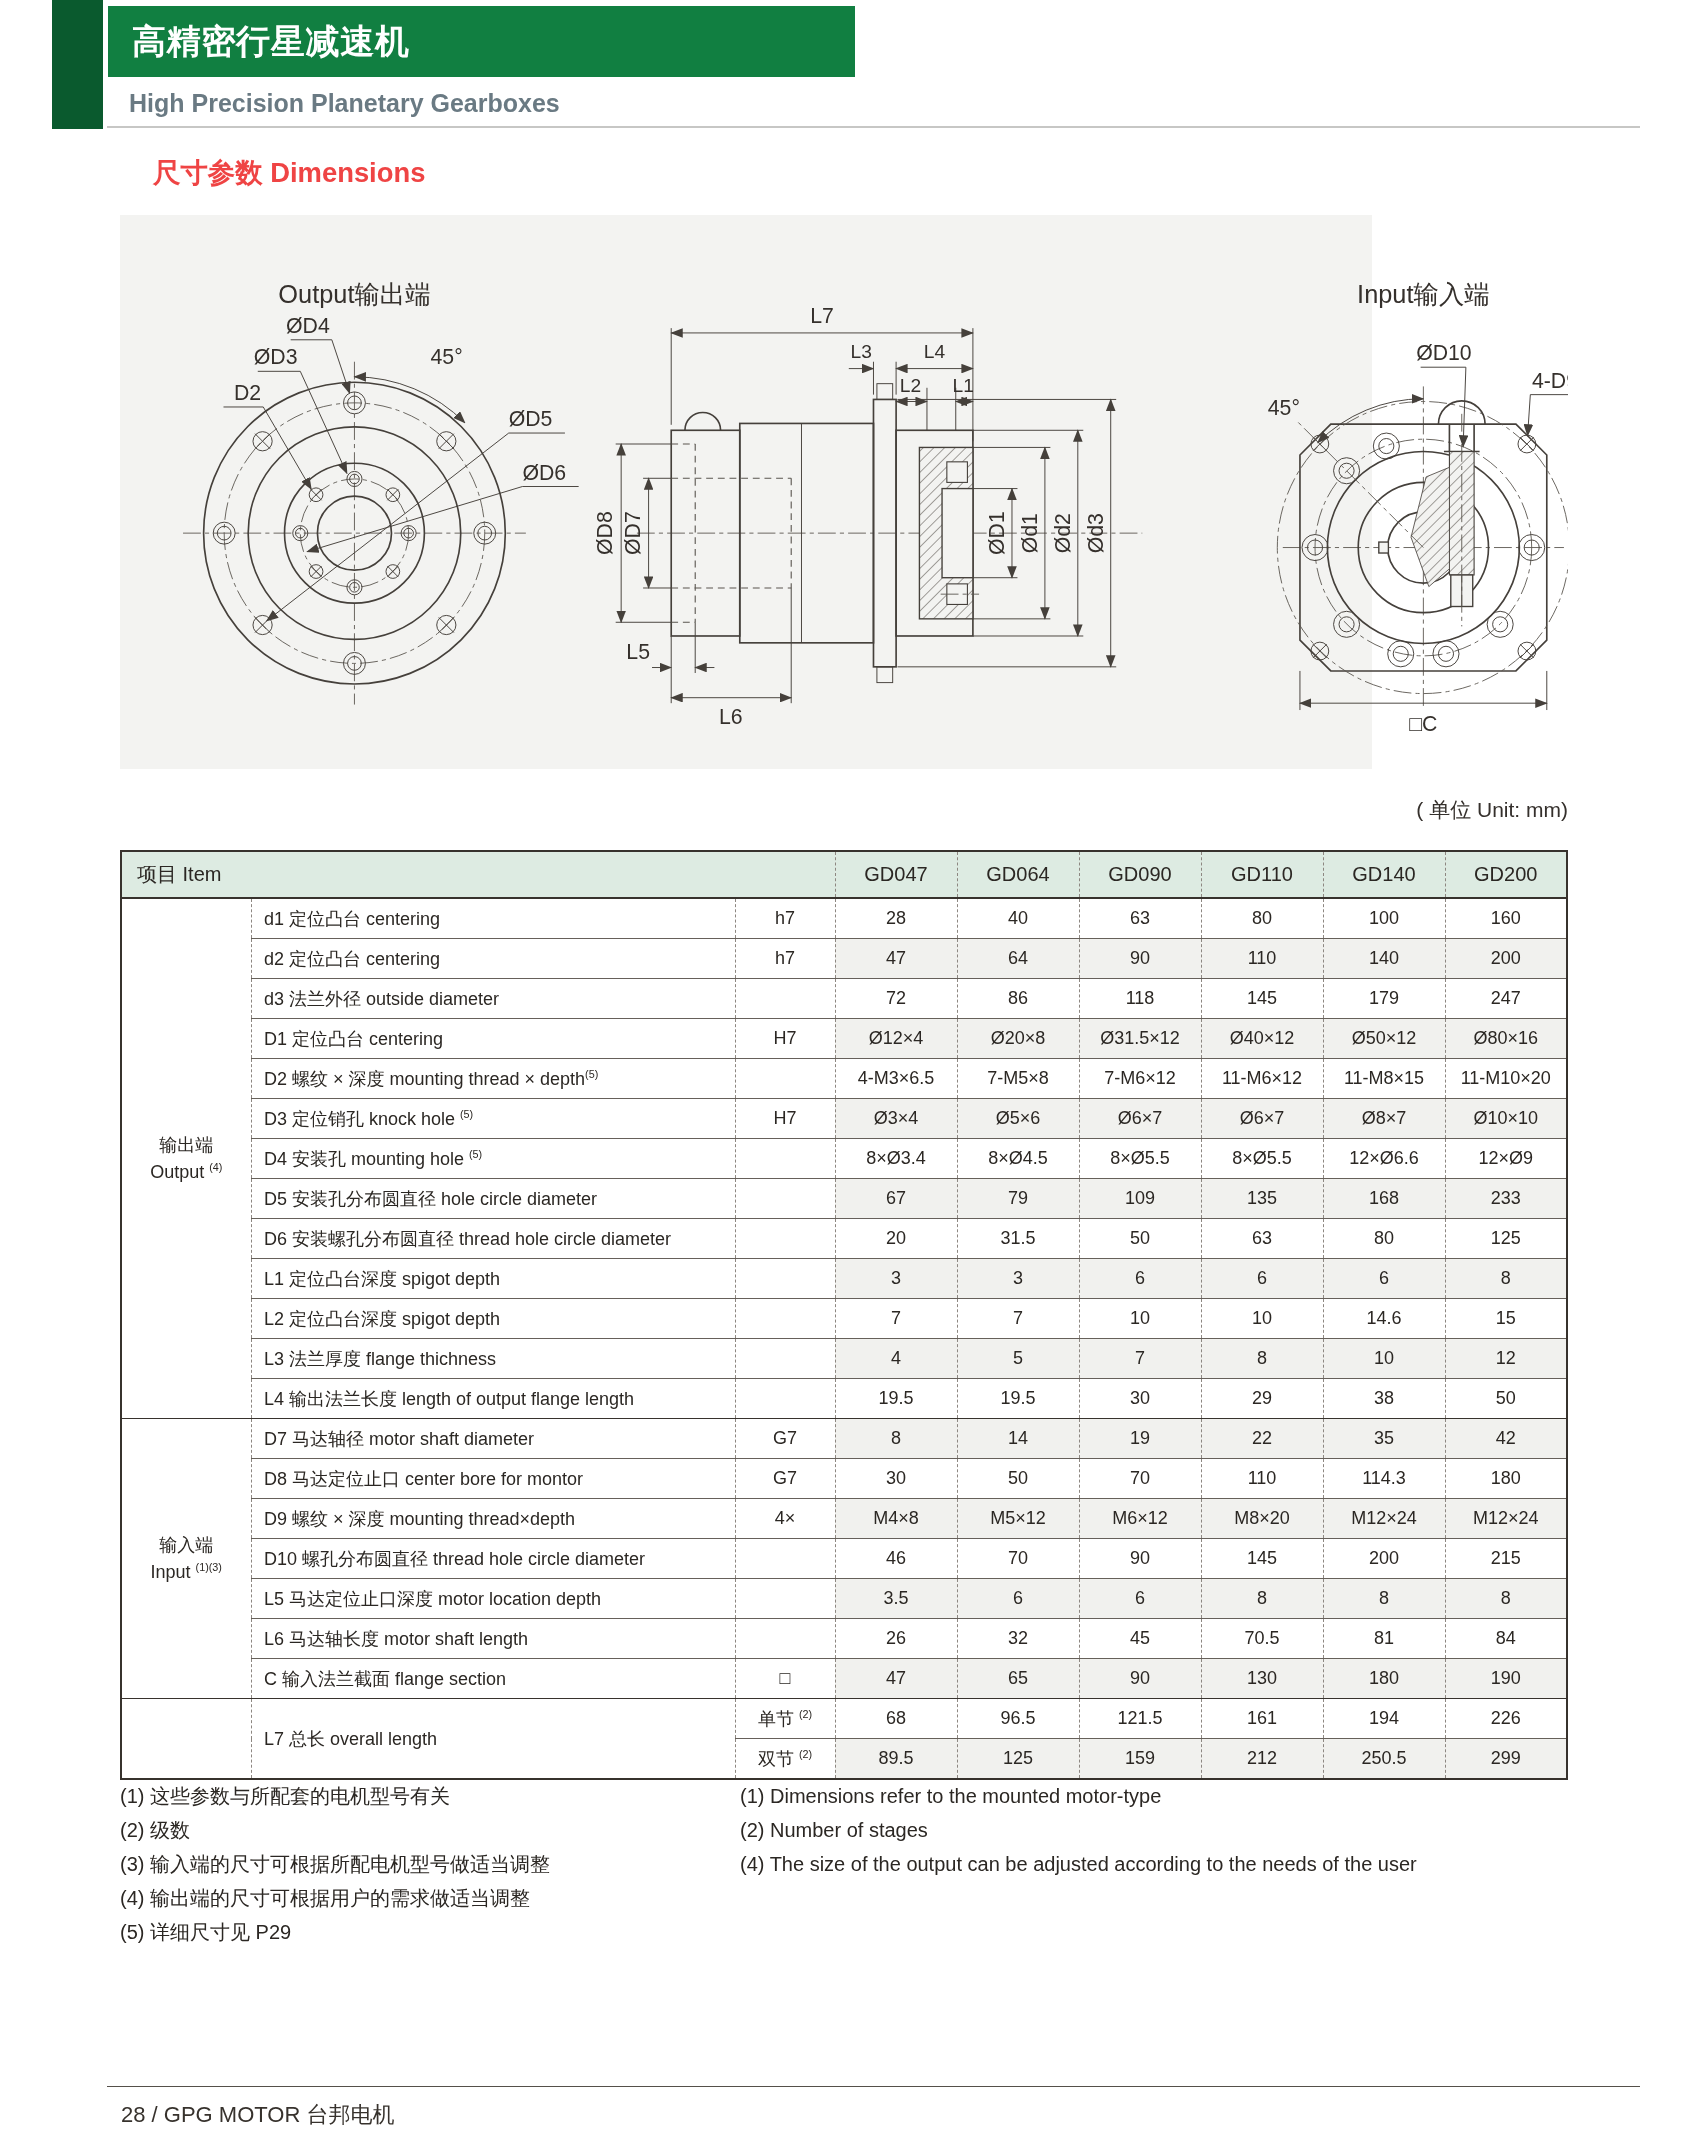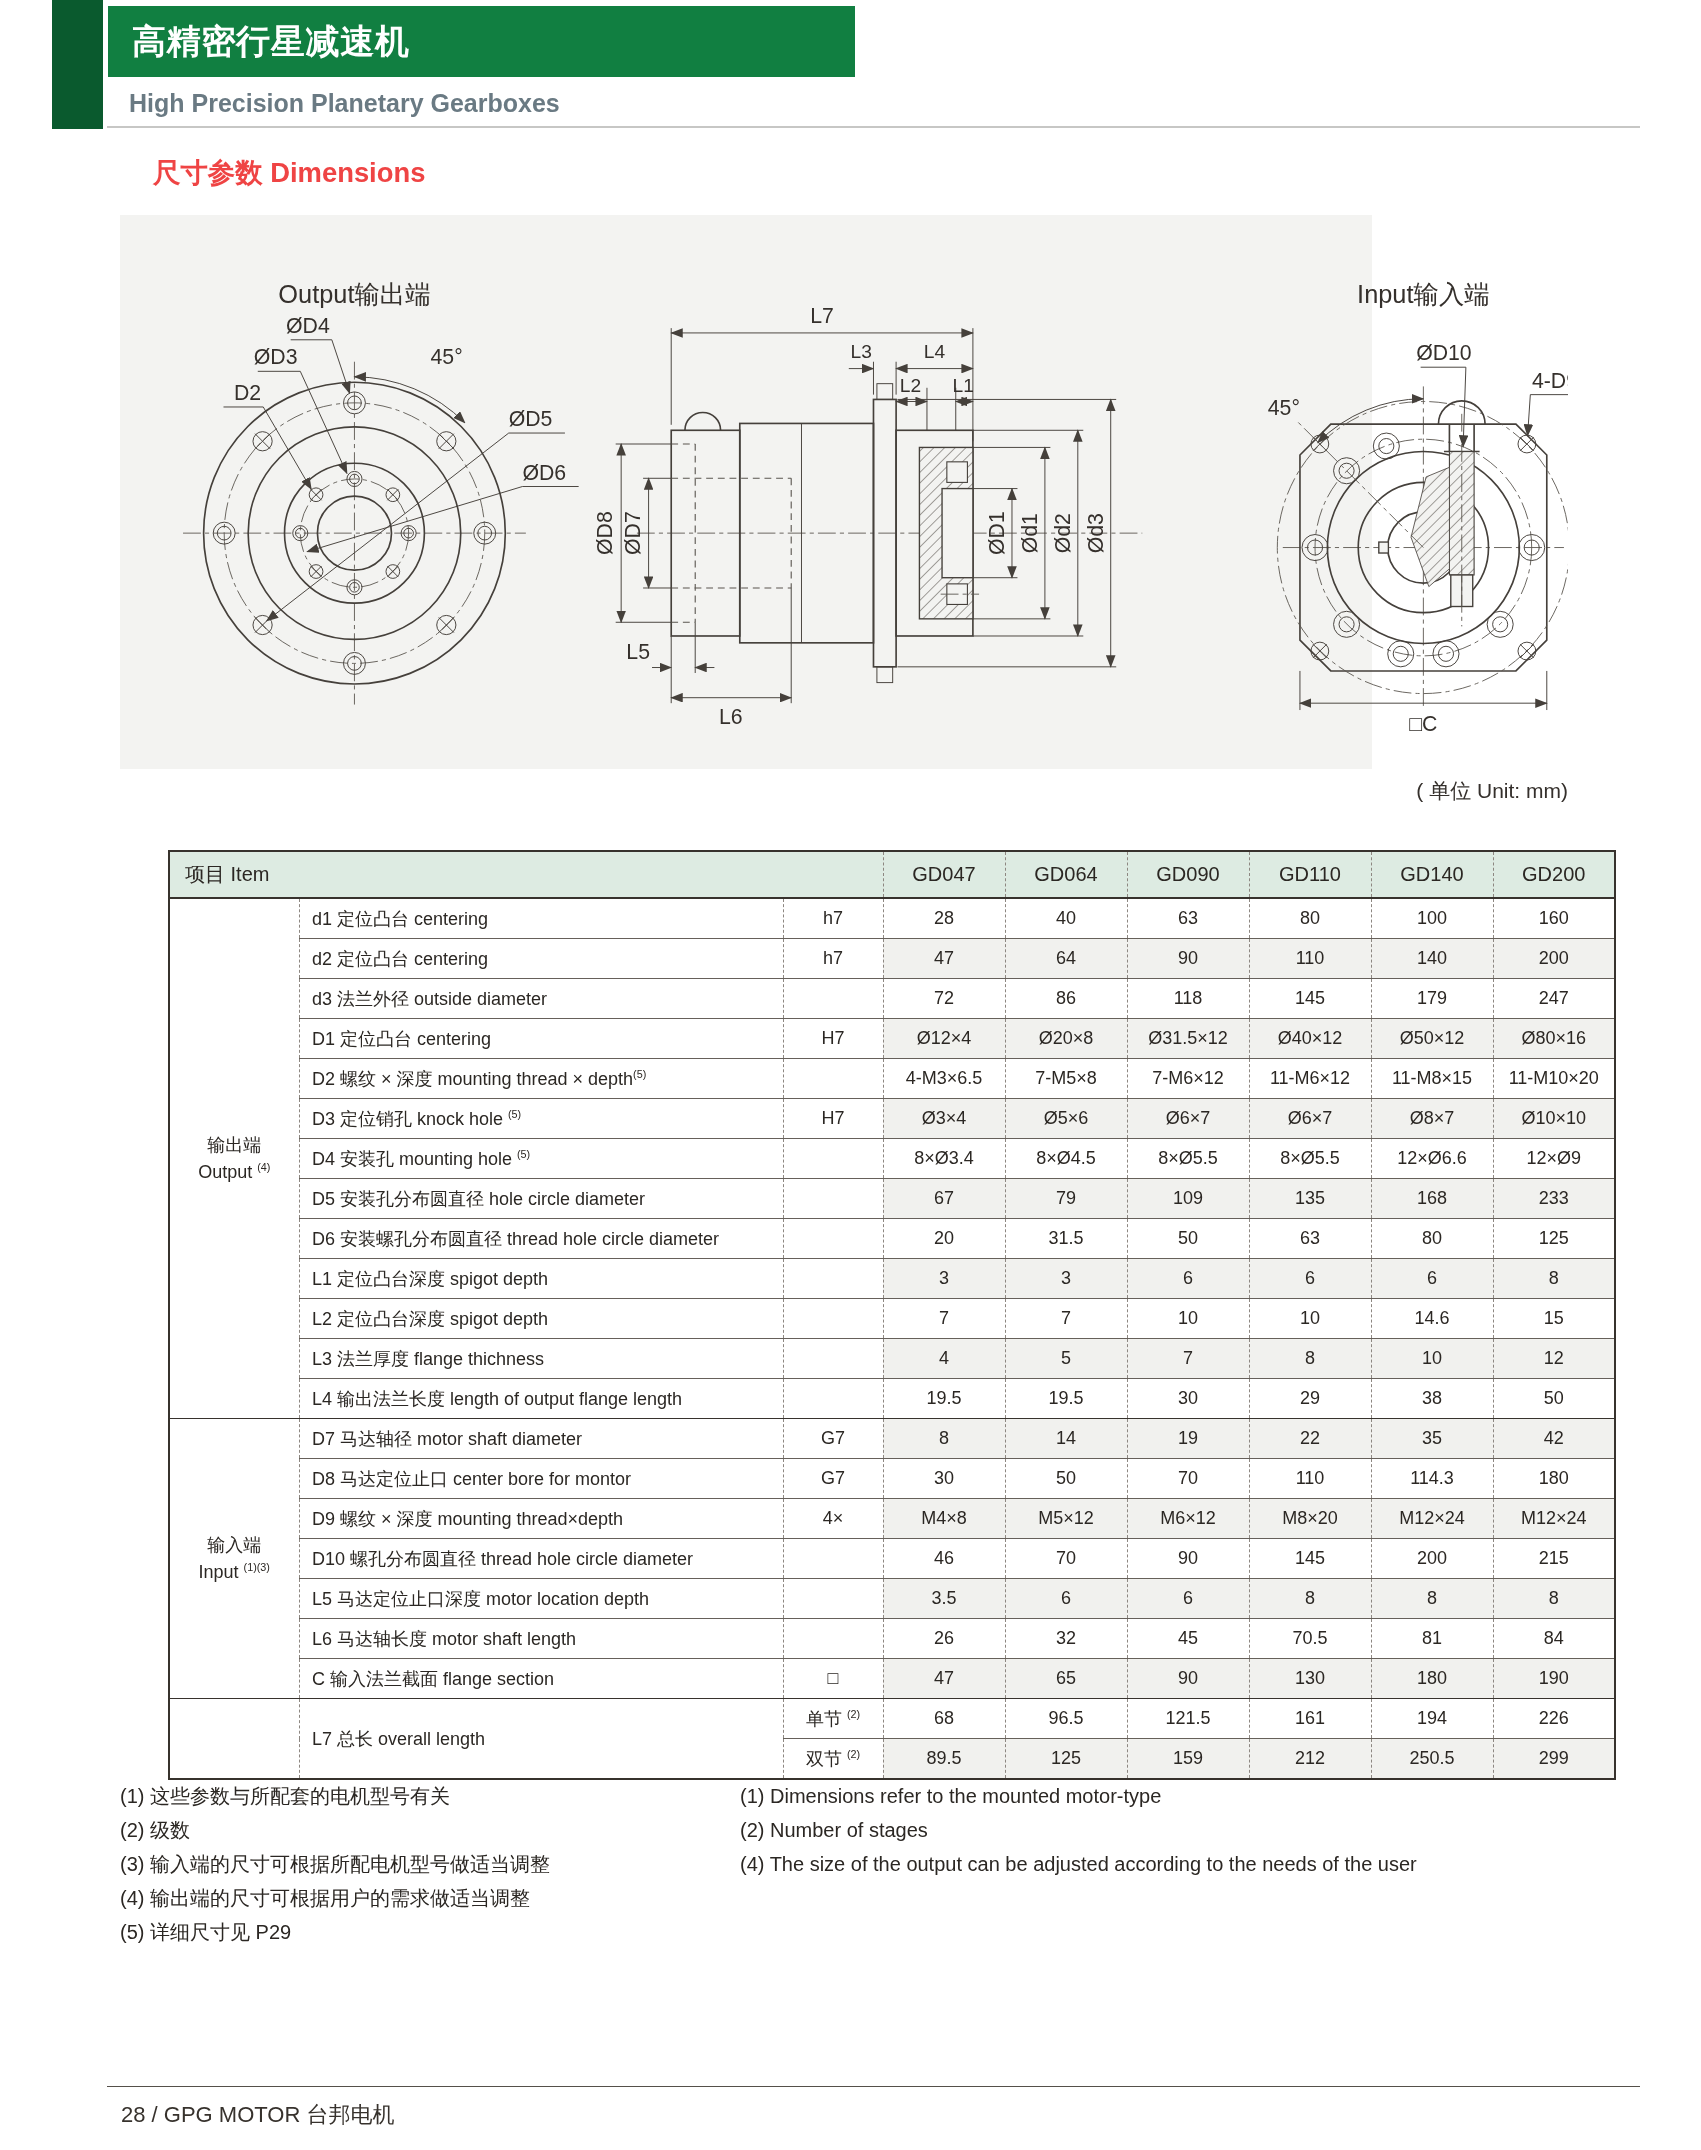--- a/index.html
+++ b/index.html
@@ -21,26 +21,26 @@
   #drawing-panel { left:120px; top:215px; width:1252px; height:554px; background:#f3f3f1; }
   svg .ln { stroke:#45403b; stroke-width:2.4; fill:none; }
   svg .tn { stroke:#45403b; stroke-width:1.4; fill:none; }
   svg .cl { stroke:#5a554f; stroke-width:1.3; fill:none; stroke-dasharray:26 6 6 6; }
   svg .hd { stroke:#5a554f; stroke-width:1.6; fill:none; stroke-dasharray:10 7; }
   svg text { fill:#35302c; font-family:"Liberation Sans","DejaVu Sans",sans-serif; }
   svg text.vt { font-size:37px; }
   svg text.dl { font-size:31px; }
   svg text.ds { font-size:28px; }
 
-  #unit-note { left:1088px; top:777px; width:480px; text-align:right; font-size:21px; color:#35302c; }
+  #unit-note { left:1088px; top:796px; width:480px; text-align:right; font-size:21px; color:#35302c; }
 
   
   #table-wrap { left:120px; top:850px; width:1448px; }
   table { border-collapse:collapse; table-layout:fixed; width:1448px; }
-  table { border:2.7px solid #37322d;margin-left:48px; }
+  table { border:2.7px solid #37322d; }
   th { background:#ddebe2; border-bottom:2.1px solid #37322d; height:43px; font-size:20px; font-weight:normal; color:#2b2723; }
   th.item-head { text-align:left; padding-left:15px; }
   th.model { border-left:0.7px dashed #8d8781; text-align:center; }
   td { border-top:0.7px solid #66605a; height:39px; font-size:18px; color:#2b2723; padding:0; }
   td.item { border-left:0.7px dashed #8d8781; text-align:left; padding-left:12.4px; white-space:nowrap; }
   td.tol  { border-left:0.7px dashed #8d8781; text-align:center; white-space:nowrap; }
   td.val  { border-left:0.7px dashed #8d8781; text-align:center; white-space:nowrap; }
   td.group { text-align:center; line-height:1.45; }
   td.val.shade { background:#f1f1ee; }
   tr.gsep td { border-top:1.7px solid #37322d; }

